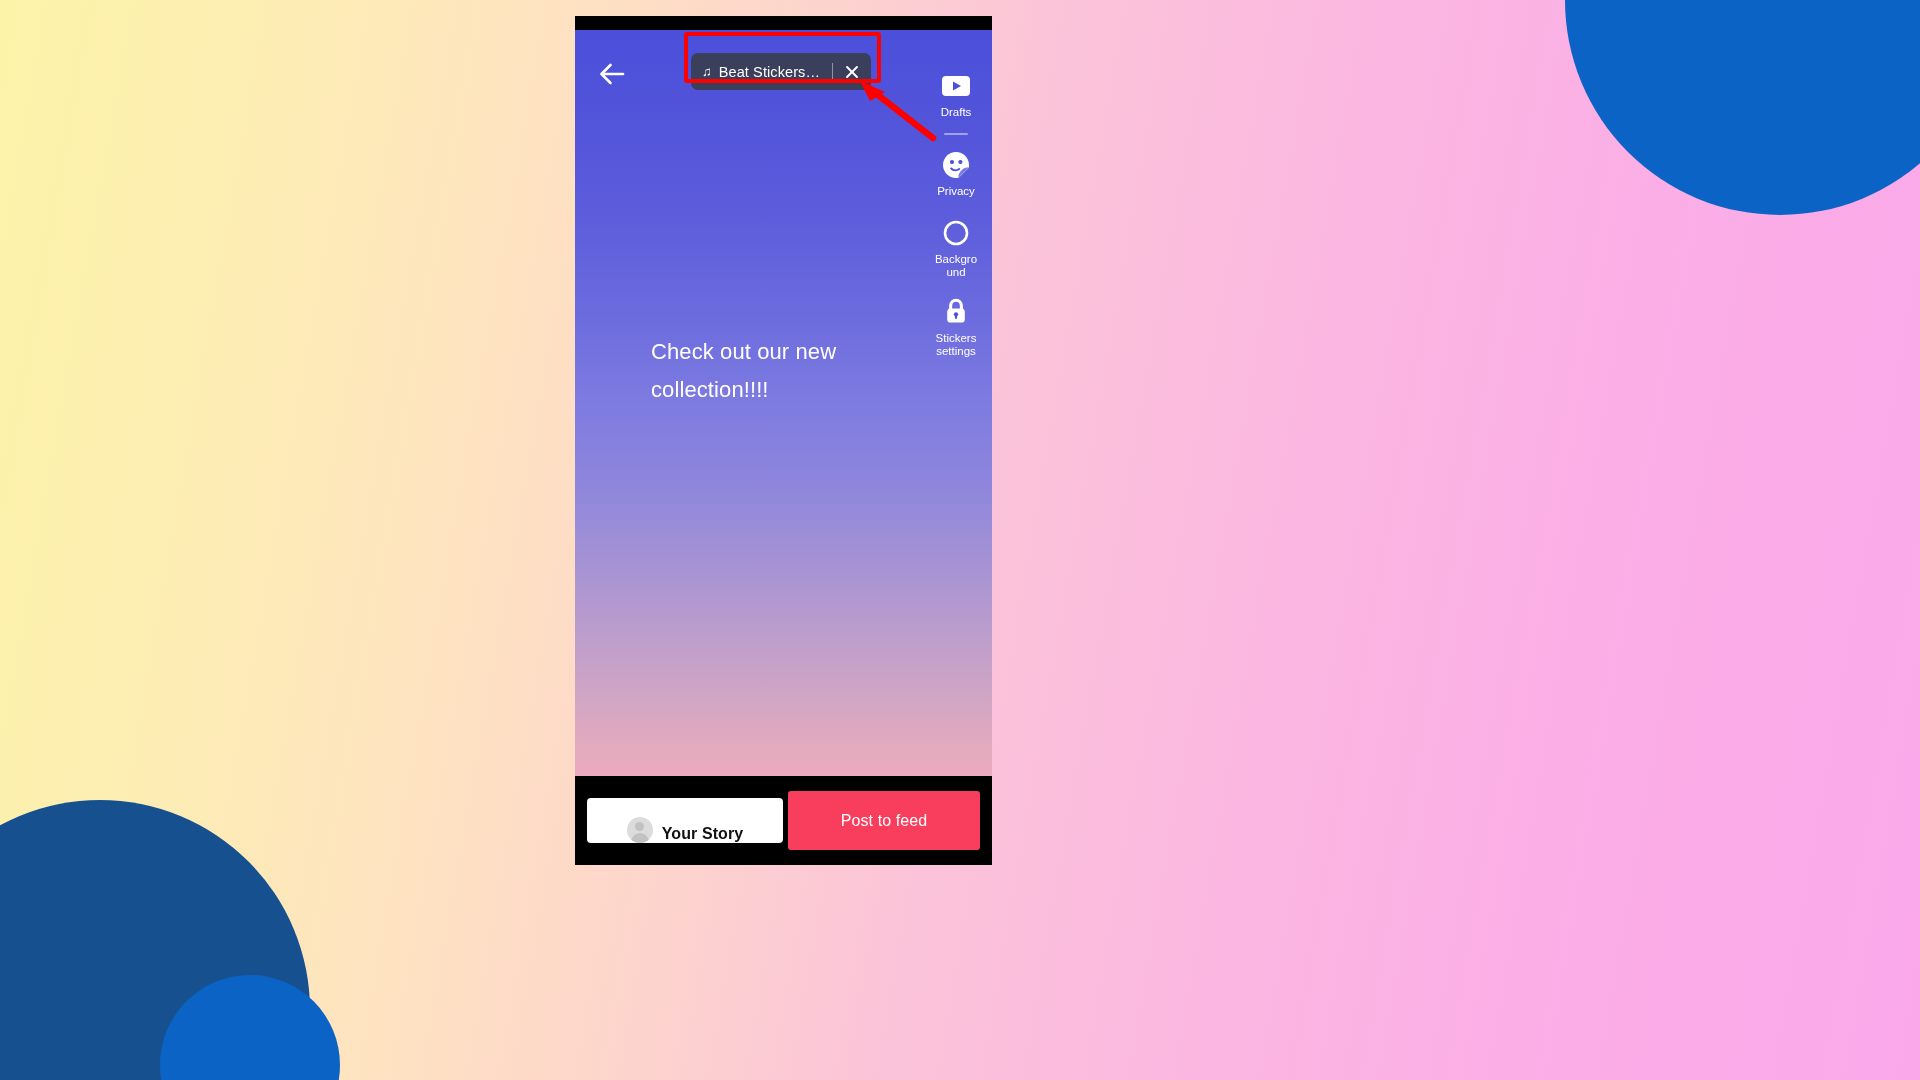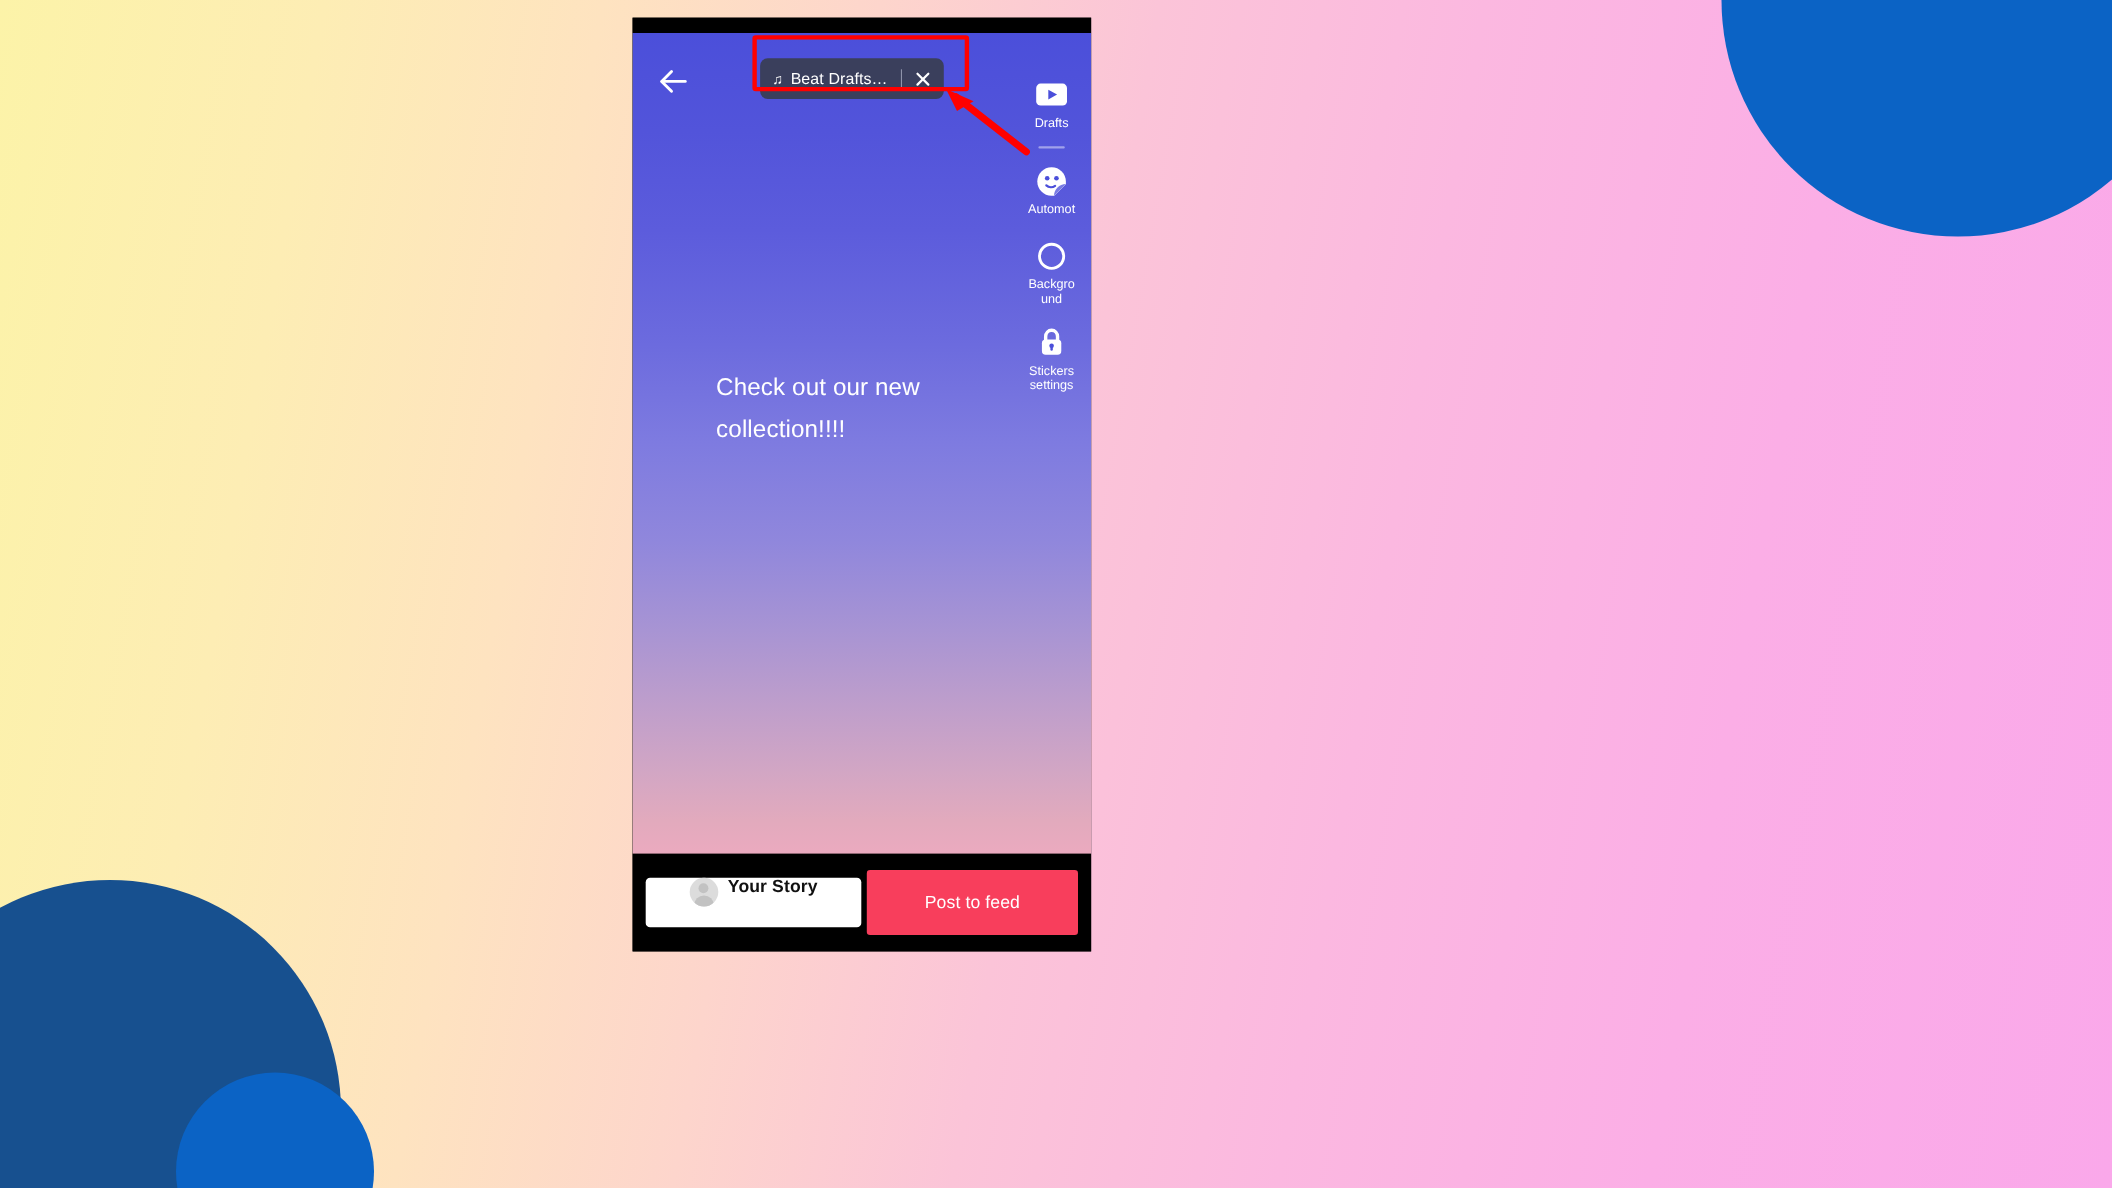--- a/index.html
+++ b/index.html
@@ -217,21 +217,21 @@
     gap: 5px;
     padding: 0 12px;
     box-sizing: border-box;
   }
   #your-story-button {
     width: 196px;
     height: 45px;
     background: #ffffff;
     border-radius: 4px;
     display: flex;
-    align-items: flex-start;
+    align-items: flex-end;
     justify-content: center;
     gap: 9px;
     cursor: pointer;
   }
   #avatar {
     width: 26px;
     height: 26px;
     border-radius: 50%;
     background: #dcdcdc;
     position: relative;
@@ -315,21 +315,21 @@
 
       <div id="back-button">
         <svg width="26" height="22" viewBox="0 0 26 22" aria-hidden="true">
           <path d="M11.5 2 L2.5 11 L11.5 20" fill="none" stroke="#ffffff" stroke-width="2.6" stroke-linecap="round" stroke-linejoin="round"></path>
           <path d="M2.8 11 H24" fill="none" stroke="#ffffff" stroke-width="2.6" stroke-linecap="round"></path>
         </svg>
       </div>
 
       <div id="music-pill">
         <span id="music-note-icon">♫</span>
-        <span id="music-pill-label">Beat Drafts…</span>
+        <span id="music-pill-label">Beat Stickers…</span>
         <span id="music-pill-divider"></span>
         <span id="music-pill-close"></span>
       </div>
 
       <div id="tool-rail">
 
         <div class="tool-item">
           <span class="tool-glyph">
             <svg width="30" height="22" viewBox="0 0 30 22" aria-hidden="true">
               <rect x="1" y="1" width="28" height="20" rx="4" fill="#ffffff"></rect>
@@ -344,21 +344,21 @@
         <div class="tool-item">
           <span class="tool-glyph">
             <svg width="28" height="28" viewBox="0 0 28 28" aria-hidden="true">
               <path d="M14 1 C21.2 1 27 6.8 27 14 L27 16.5 L16.5 27 L14 27 C6.8 27 1 21.2 1 14 C1 6.8 6.8 1 14 1 Z" fill="#ffffff"></path>
               <path d="M27 16.2 L16.2 27 C16.2 21 21 16.2 27 16.2 Z" fill="#4B4FDA" opacity="0.75"></path>
               <circle cx="10" cy="11" r="2.1" fill="#4B4FDA"></circle>
               <circle cx="18.4" cy="11" r="2.1" fill="#4B4FDA"></circle>
               <path d="M9.2 17.5 C11.4 19.6 14.8 19.8 17.2 18" fill="none" stroke="#4B4FDA" stroke-width="2" stroke-linecap="round"></path>
             </svg>
           </span>
-          <span class="tool-label">Automot</span>
+          <span class="tool-label">Privacy</span>
         </div>
 
         <div class="tool-spacer-sm"></div>
 
         <div class="tool-item">
           <span class="tool-glyph">
             <svg width="26" height="26" viewBox="0 0 26 26" aria-hidden="true">
               <circle cx="13" cy="13" r="11" fill="none" stroke="#ffffff" stroke-width="2.6"></circle>
             </svg>
           </span>

